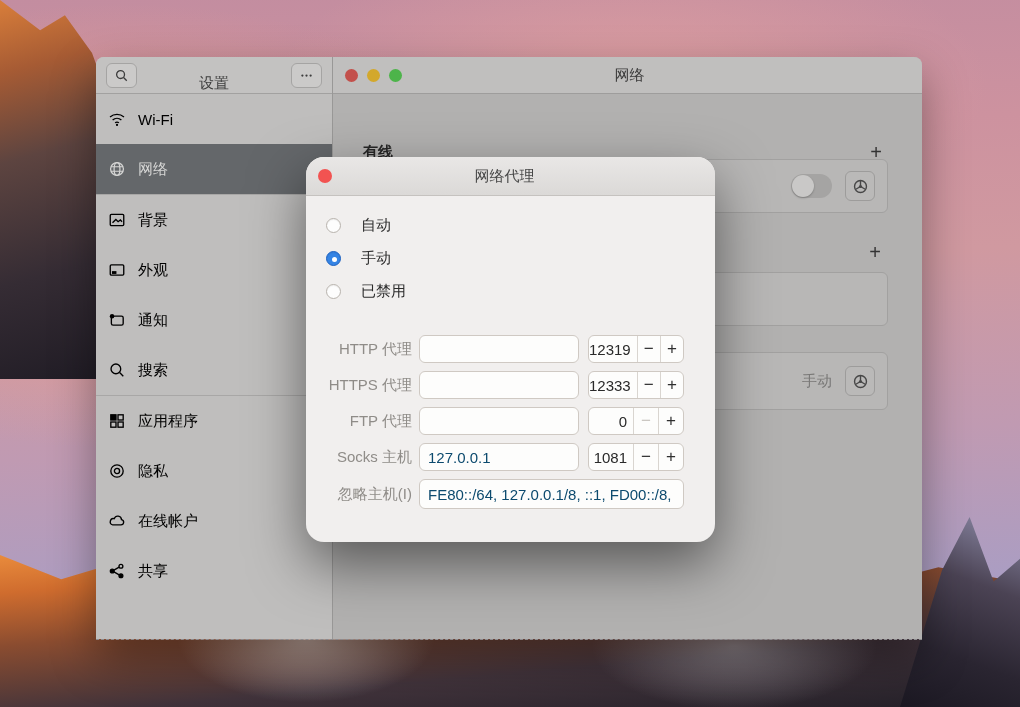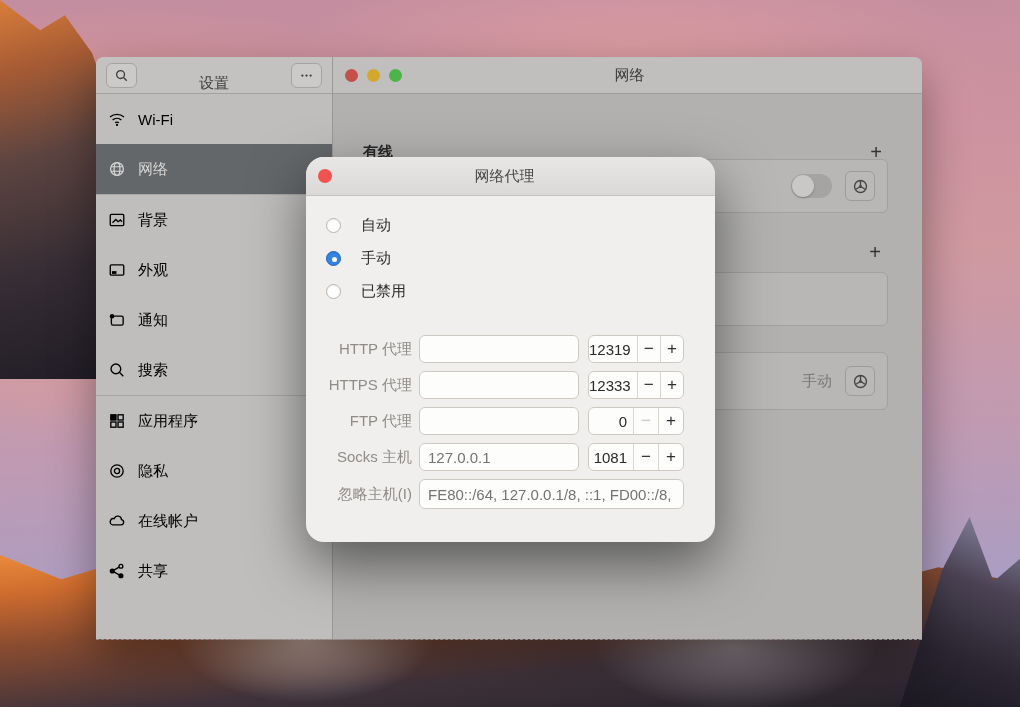--- a/index.html
+++ b/index.html
@@ -81,21 +81,21 @@
   .radio-row { height:33px; display:flex; align-items:center; gap:20px; color:#2b2b2b; }
   .radio { width:15px; height:15px; border-radius:50%; background:#fdfdfd; border:1px solid #b8b3ad;
     box-shadow:inset 0 1px 1px rgba(0,0,0,.06); position:relative; }
   .radio.on { background:#3584e4; border-color:#1f62c0; }
   .radio.on::after { content:""; position:absolute; left:4.5px; top:4.5px; width:5px; height:5px;
     border-radius:50%; background:#fff; }
   .form { margin-top:27px; }
   .frow { display:flex; align-items:center; margin-bottom:8px; }
   .flabel { width:106px; text-align:right; margin-right:7px; color:#8f8c88; }
   .entry { width:160px; height:28px; border:1px solid #cfc9c3; border-radius:6px;
-    background:#fdfdfc; padding:0 8px; font-size:15px; font-family:inherit; color:#737373; outline:none; }
+    background:#fdfdfc; padding:0 8px; font-size:15px; font-family:inherit; color:#0c4a6e; outline:none; }
   .entry-wide { width:265px; height:30px; }
   .spin { width:96px; height:28px; margin-left:9px; border:1px solid #cfc9c3; border-radius:6px;
     background:#fdfdfc; display:flex; overflow:hidden; }
   .spin .val { flex:1; display:flex; align-items:center; justify-content:flex-end;
     padding-right:6px; color:#2a2a2a; }
   .spin .sbtn { width:25px; display:flex; align-items:center; justify-content:center;
     border-left:1px solid #d9d5d0; font-size:17px; color:#2f2f2f; }
   .spin .sbtn.disabled { color:#c9c5c0; }
 
   svg { display:block; }

